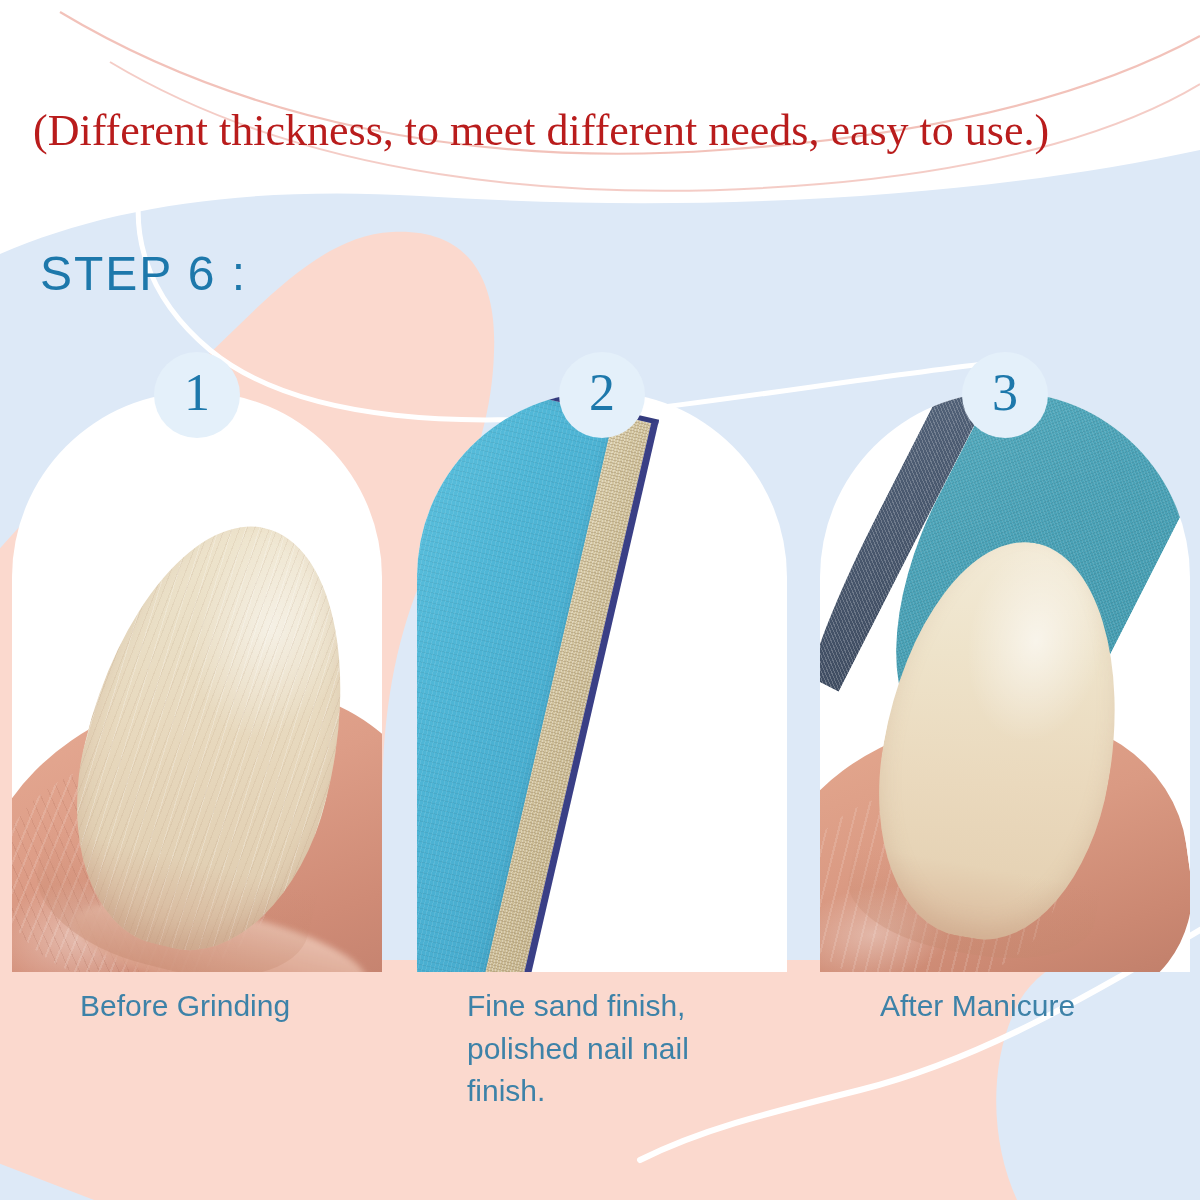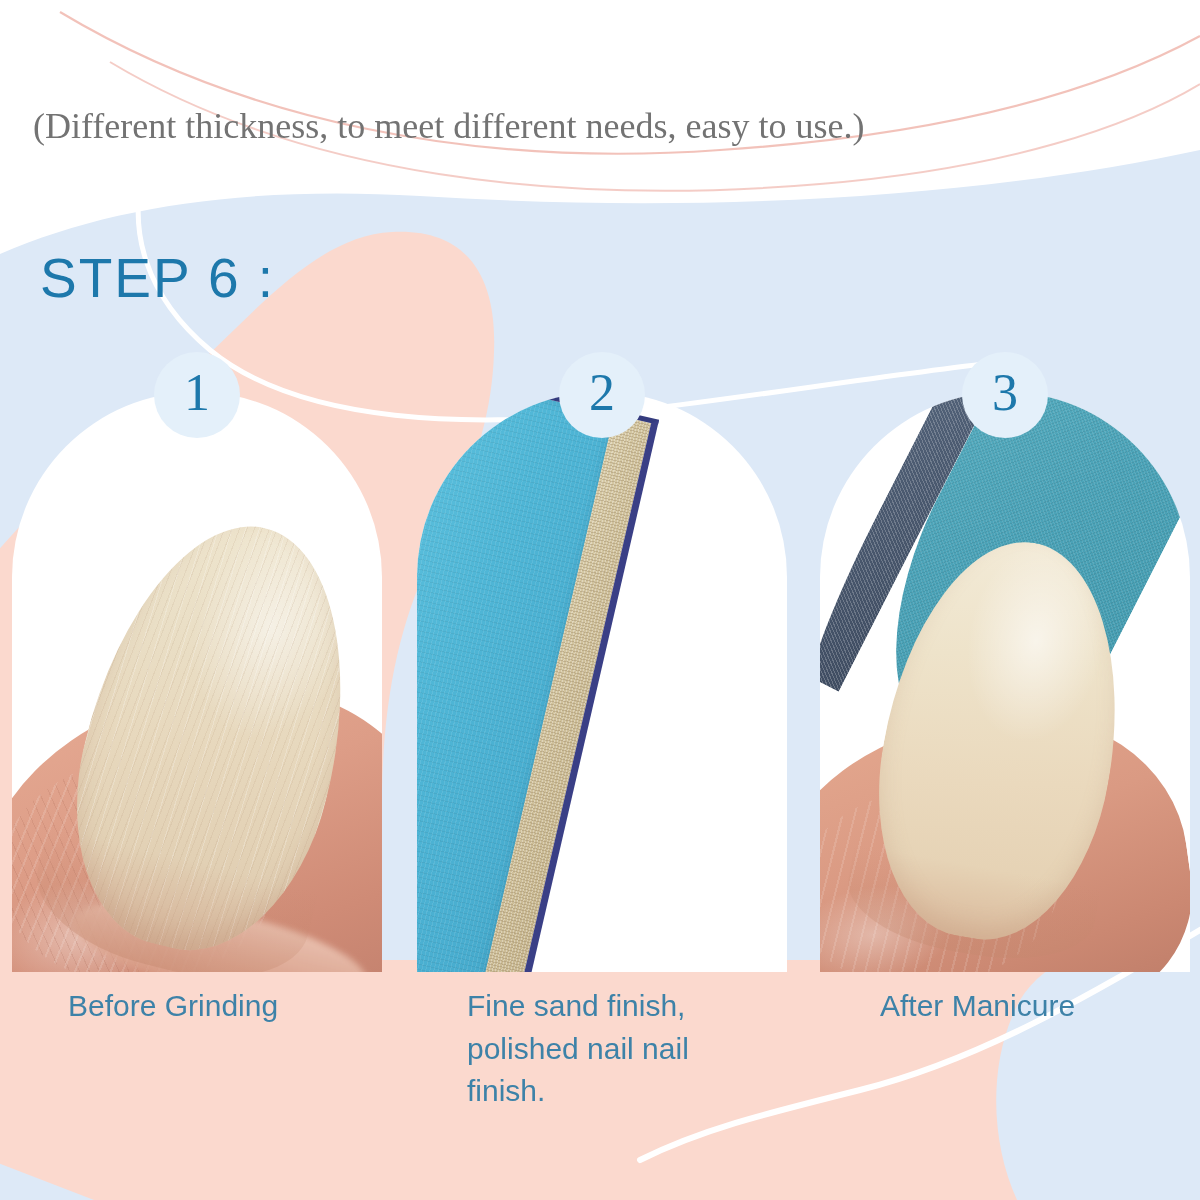--- a/index.html
+++ b/index.html
@@ -24,29 +24,29 @@
   .title{
     position:absolute;left:32px;top:30px;
     font-family:"Liberation Serif", serif;
     font-weight:700;font-size:57px;letter-spacing:1px;
     color:#1c6a99;white-space:nowrap;
   }
   .title .num{color:#8a7f7c;}
   .subtitle{
     position:absolute;left:33px;top:105px;
     font-family:"Liberation Serif", serif;
-    font-weight:400;font-size:36px;
-    color:#737373;white-space:nowrap;
+    font-weight:400;font-size:44px;
+    color:#b91c1c;white-space:nowrap;
   }
 
   
   .step-heading{
     position:absolute;left:40px;top:246px;
     font-family:"Liberation Sans", sans-serif;
-    font-weight:400;font-size:55px;letter-spacing:2px;
+    font-weight:400;font-size:48px;letter-spacing:2px;
     color:#1d78ab;white-space:nowrap;z-index:7;
   }
 
   
   .panel{position:absolute;top:392px;width:370px;height:580px;z-index:4;}
   .panel.p1{left:12px;}
   .panel.p2{left:417px;}
   .panel.p3{left:820px;}
   .card{
     position:absolute;inset:0;
@@ -70,21 +70,21 @@
     margin-top:-4px;
   }
 
   
   .caption{
     position:absolute;z-index:7;
     font-family:"Liberation Sans", sans-serif;
     font-size:30px;line-height:1.42;color:#3d82a8;
     white-space:pre-line;
   }
-  .caption.c1{left:68px;top:985px;}
+  .caption.c1{left:80px;top:985px;}
   .caption.c2{left:467px;top:985px;width:300px;}
   .caption.c3{left:880px;top:985px;}
 
   
   .nail1-hand{
     position:absolute;left:-42px;top:300px;width:470px;height:330px;
     background:
       radial-gradient(ellipse 140px 90px at 22% 70%, rgba(255,255,255,.38), rgba(255,255,255,0) 62%),
       linear-gradient(165deg,#e6ab94 0%,#dd9d87 38%,#cf8b76 72%,#c07f6c 100%);
     border-radius:60% 45% 28% 34%/70% 58% 40% 40%;

